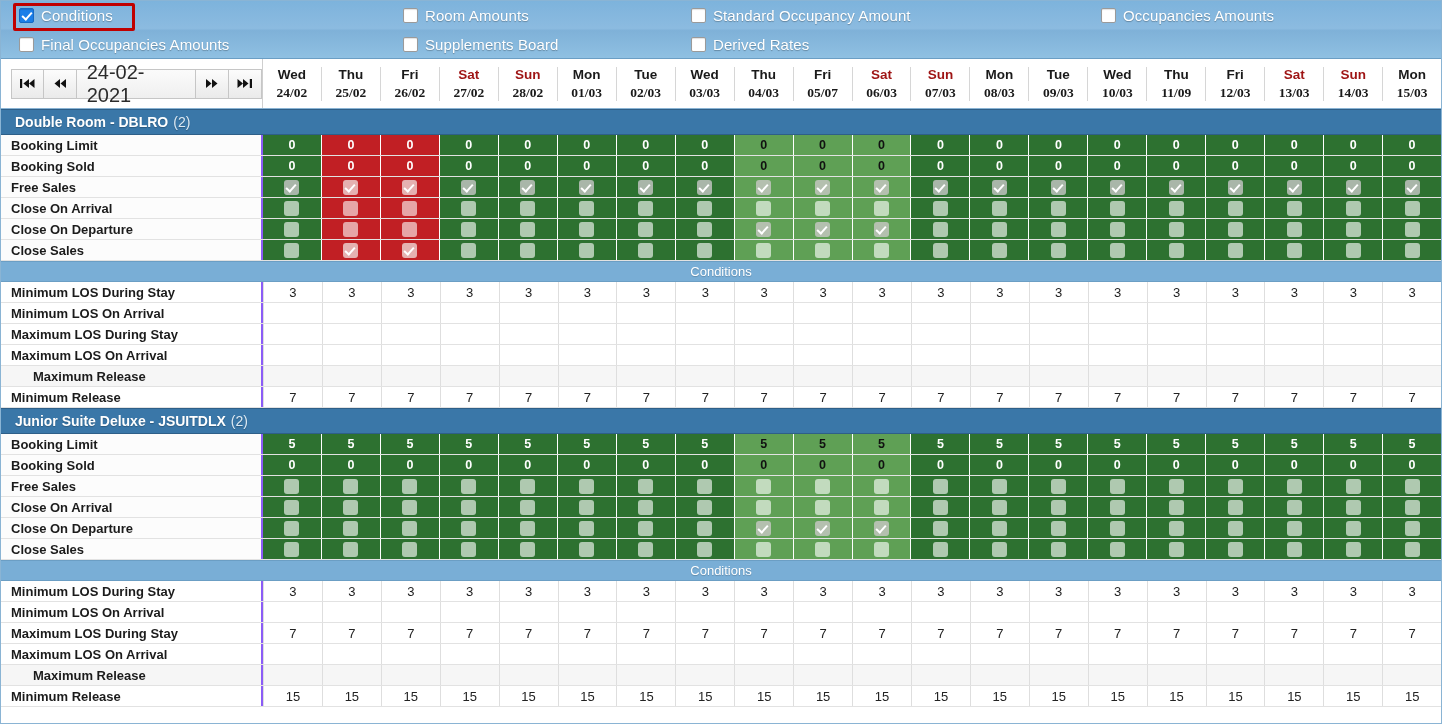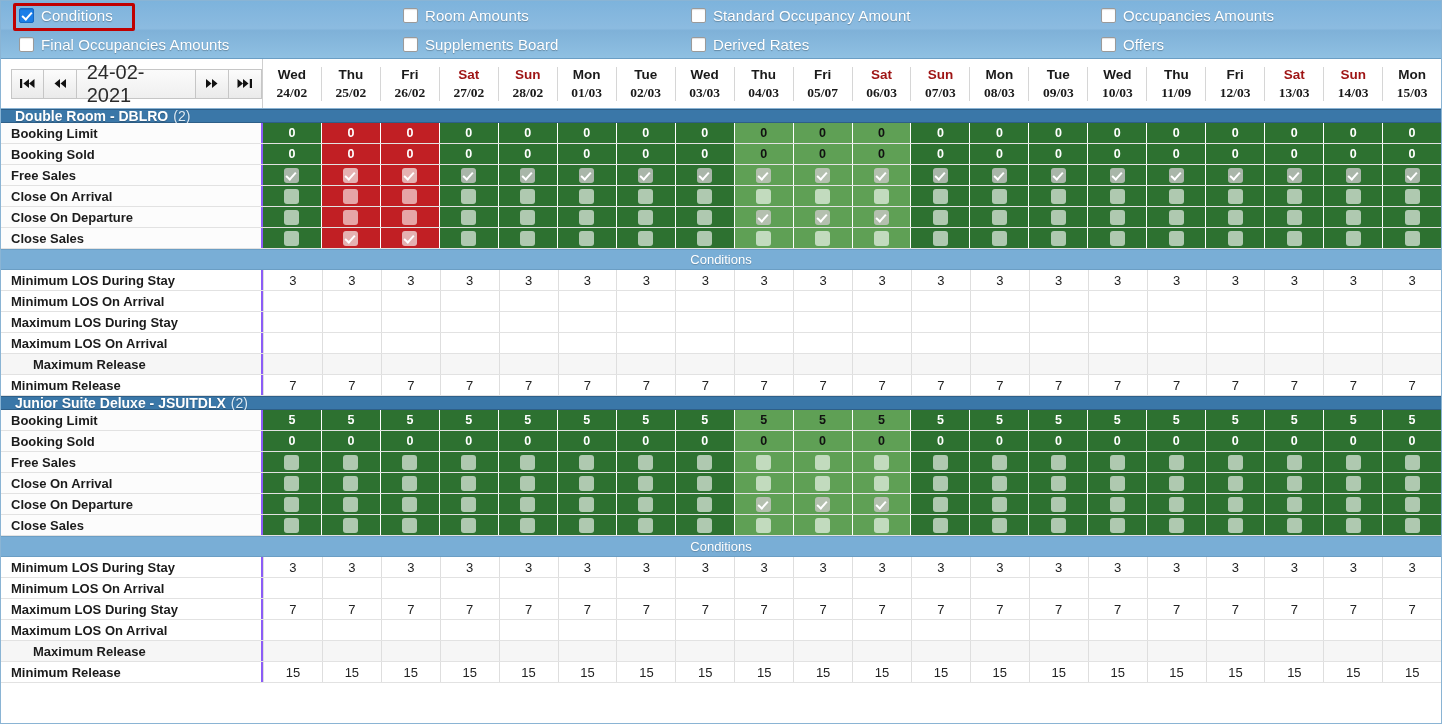--- a/index.html
+++ b/index.html
@@ -142,21 +142,21 @@
   .dnum {
     font-size: 13.5px;
     font-weight: bold;
     color: #1a1a1a;
     line-height: 17px;
     font-family: Liberation Serif, serif;
   }
 
   
   .roomhdr {
-    height: 14px;
+    height: 26px;
     background: #3a77a8;
     border-top: 1px solid #2e5f88;
     border-bottom: 1px solid #2e5f88;
     display: flex;
     align-items: center;
     padding-left: 14px;
     color: #ffffff;
     font-size: 14px;
     font-weight: bold;
     text-shadow: 0 1px 1px rgba(0,0,0,0.25);
@@ -278,24 +278,20 @@
           <div class="cbx"></div>
           <span class="filter-label">Final Occupancies Amounts</span>
         </div>
         <div class="filter-cell c2">
           <div class="cbx"></div>
           <span class="filter-label">Supplements Board</span>
         </div>
         <div class="filter-cell c3">
           <div class="cbx"></div>
           <span class="filter-label">Derived Rates</span>
-        </div>
-        <div class="filter-cell c4">
-          <div class="cbx"></div>
-          <span class="filter-label">Offers</span>
         </div>
       </div>
     <div class="highlight-box"></div>
   </div>
 
   <div class="headerrow">
     <div class="navpane">
       <div class="navbtn first">
         <svg width="16" height="11" viewBox="0 0 16 11">
             <rect x="1" y="1" width="2.2" height="9" fill="#111"></rect>

